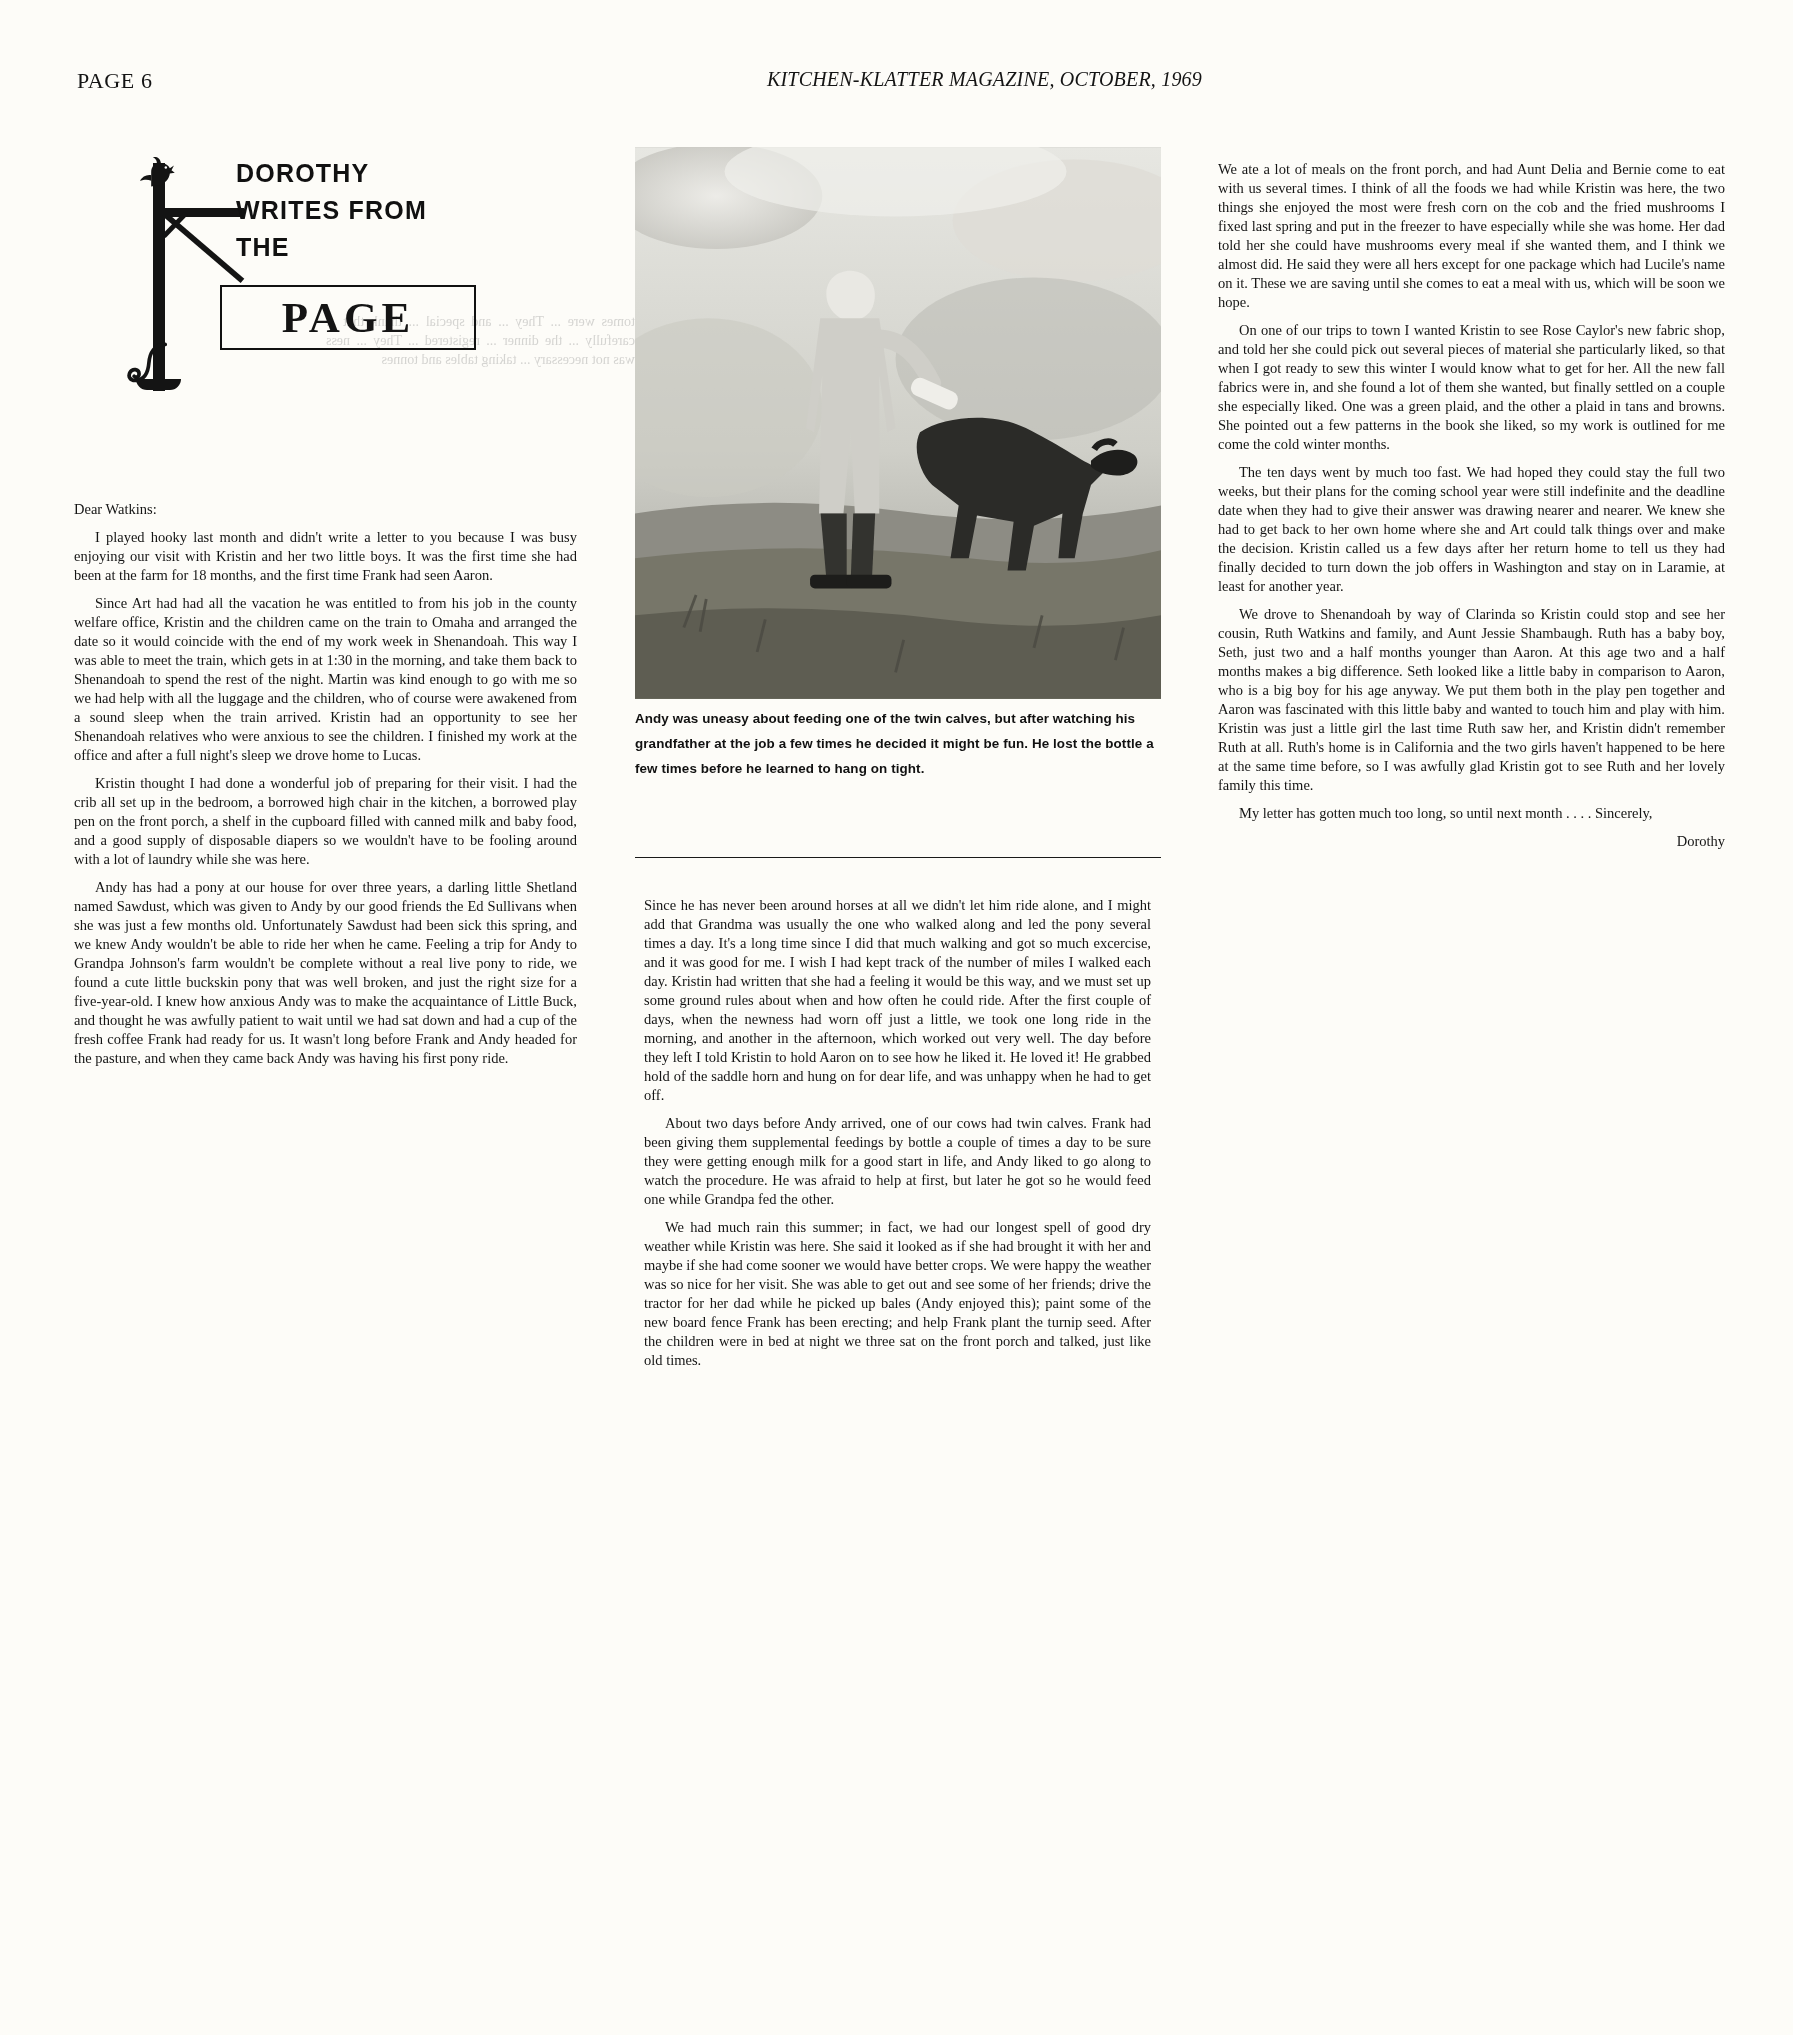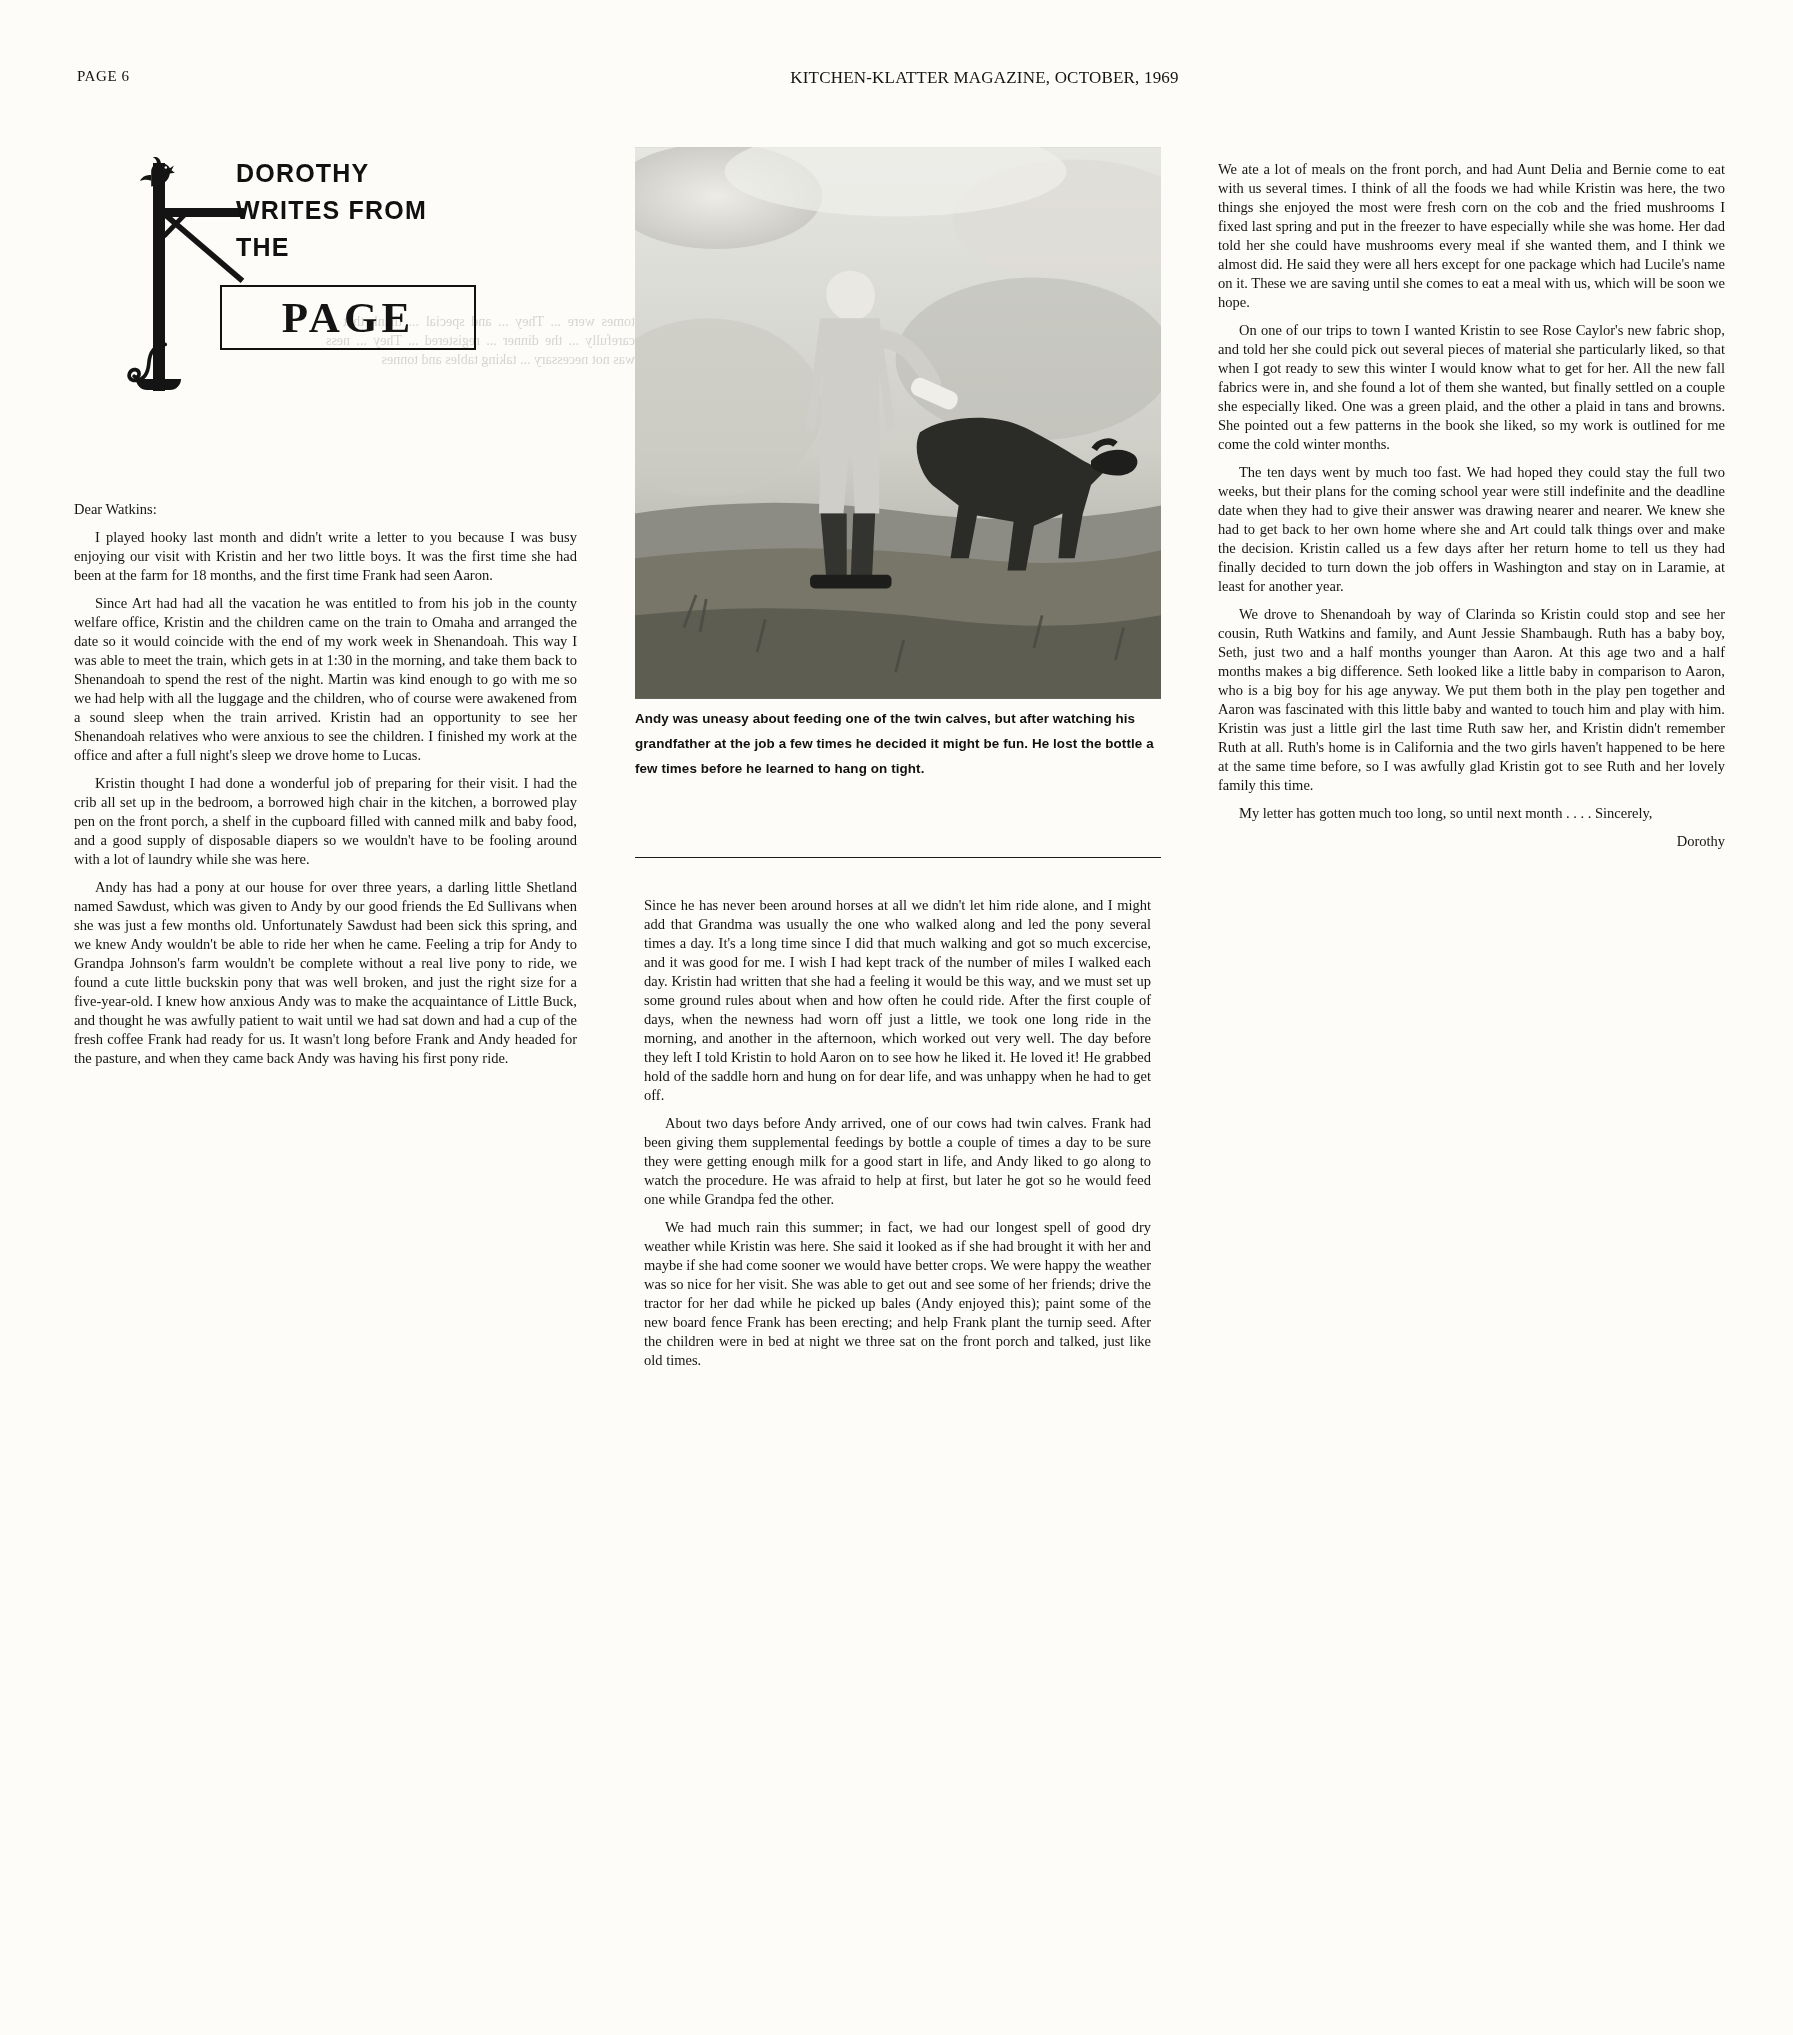--- a/index.html
+++ b/index.html
@@ -33,33 +33,34 @@
     position: absolute;
     top: 68px;
     left: 77px;
     right: 77px;
     height: 28.5px;
   }
   .page-num {
     position: absolute;
     left: 0;
     top: 0;
-    font-size: 15px;
+    font-size: 22px;
     letter-spacing: 0.6px;
     font-family: "Liberation Serif", serif;
   }
   .mag-title {
     position: absolute;
     left: 0;
     right: 0;
     top: 0;
     text-align: center;
-    font-size: 17px;
+    font-size: 20px;
     letter-spacing: 0.2px;
     padding-left: 175px;
+    font-style: italic;
   }
 
   
   .col {
     position: absolute;
     top: 151px;
     font-size: 14.5px;
     line-height: 19px;
     text-align: justify;
     text-justify: inter-word;

